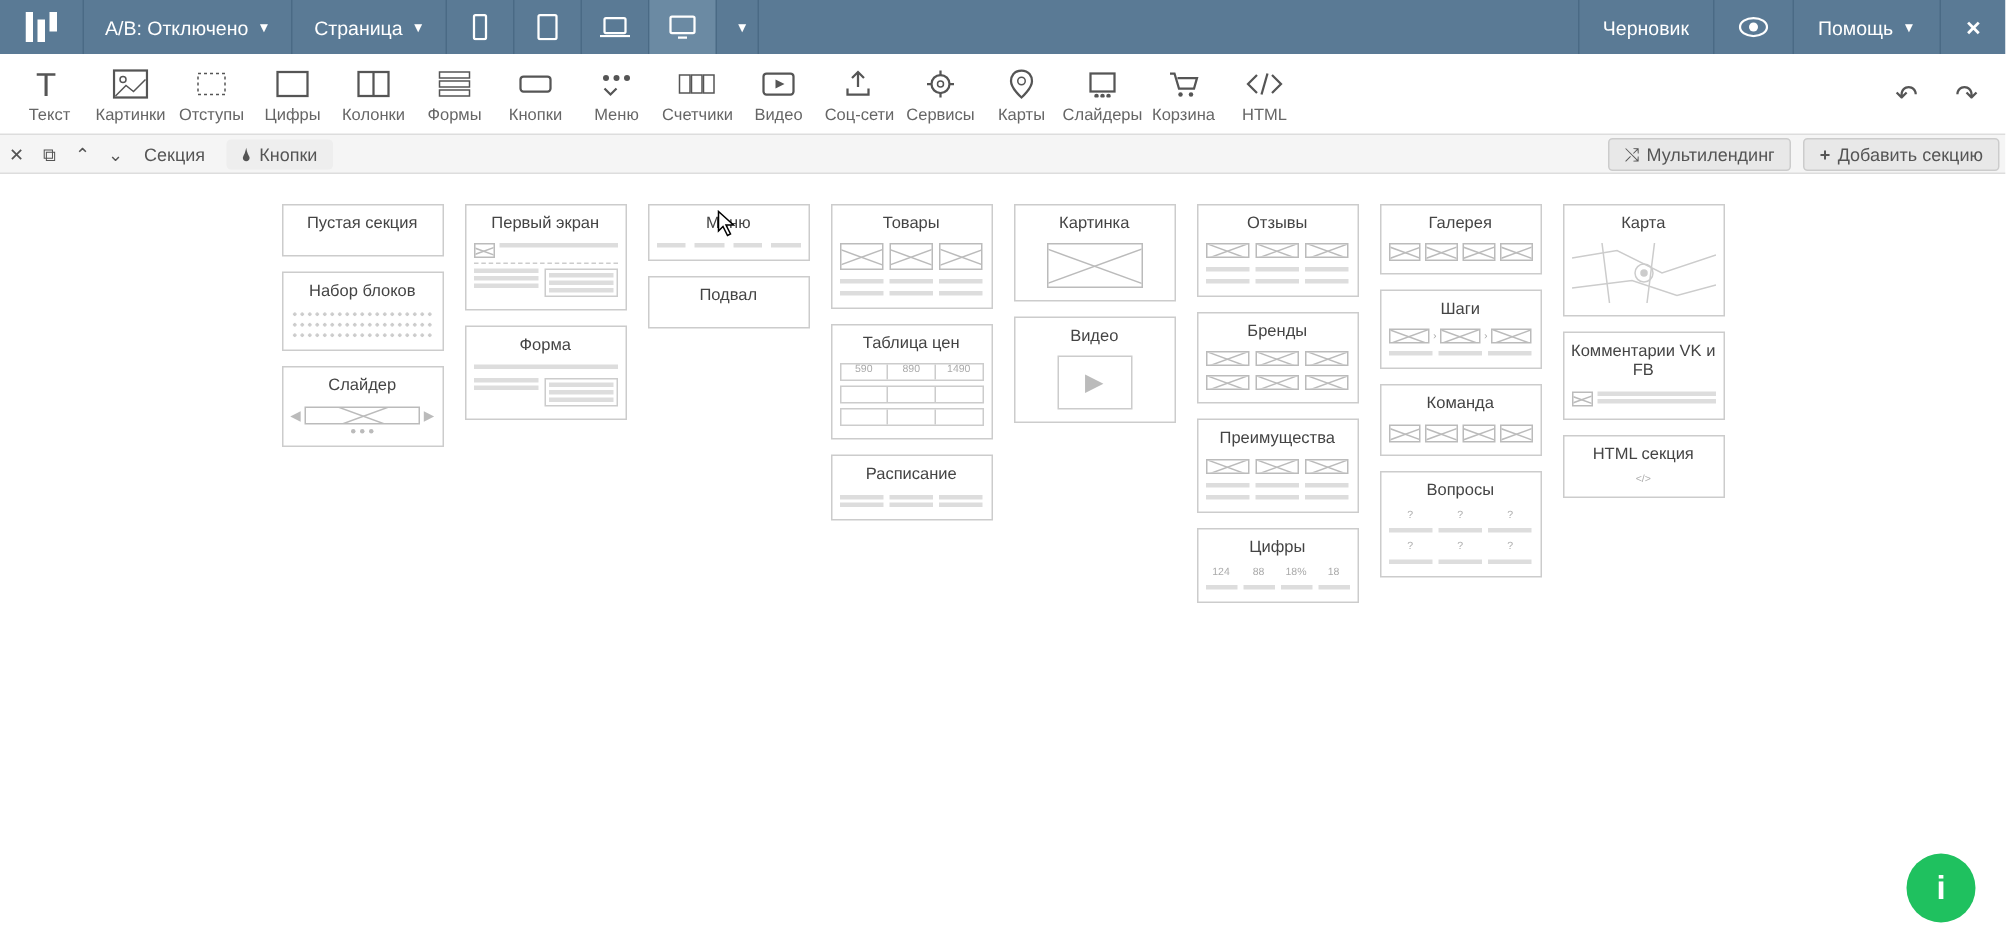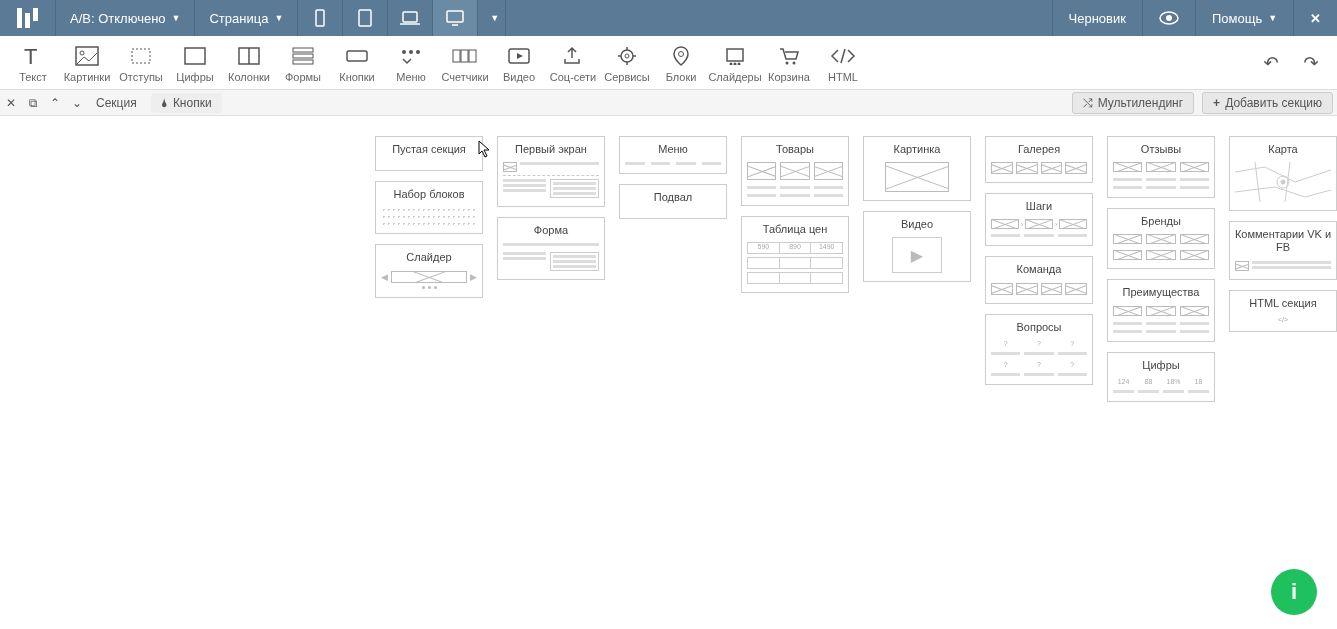--- a/index.html
+++ b/index.html
@@ -26,21 +26,21 @@
 
 
 .sectionbar { height:26px; background:#f5f5f5; border-bottom:1px solid #ddd; display:flex; align-items:center; font-size:12px; color:#555; }
 .sectionbar .sbtn { padding:0 8px; height:26px; display:flex; align-items:center; cursor:pointer; }
 .sectionbar .sicon { width:22px; justify-content:center; }
 .sectionbar .sgroup-right { margin-left:auto; display:flex; }
 .sectionbar .pillbtn { background:#e8e8e8; border:1px solid #ccc; border-radius:3px; padding:3px 10px; margin:0 4px; display:flex; align-items:center; gap:5px; cursor:pointer; }
 .sectionbar .stylebtn { background:#eee; border-radius:3px; padding:3px 10px; margin-left:6px; display:flex; align-items:center; gap:5px; cursor:pointer; }
 
 
-.gallery { padding:20px 0 0 0; display:flex; justify-content:flex-end; }
+.gallery { padding:20px 0 0 0; display:flex; justify-content:center; }
 .cols { display:flex; gap:14px; align-items:flex-start; }
 .col { display:flex; flex-direction:column; gap:10px; }
 .card { width:108px; border:1px solid #ccc; background:#fff; display:flex; flex-direction:column; align-items:center; padding:6px 4px 8px 4px; cursor:pointer; }
 .card .title { font-size:11px; color:#444; margin-bottom:6px; text-align:center; line-height:1.2; }
 .card .thumb { width:96px; display:flex; flex-direction:column; gap:3px; }
 
 
 .xbox { border:1px solid #bbb; position:relative; background:#fff; }
 .xbox::before, .xbox::after { content:''; position:absolute; background:#bbb; height:1px; width:141%; top:50%; left:-20%; }
 .xbox::before { transform:rotate(20deg); }
@@ -246,21 +246,21 @@
       </div>
       <div class="tlabel">Сервисы</div>
     </div>
   <div class="tool">
       <div class="ticon">
         <svg width="20" height="22">
           <path d="M10 2 C5 2 3 6 3 9 C3 14 10 20 10 20 C10 20 17 14 17 9 C17 6 15 2 10 2 Z" fill="none" stroke="#555" stroke-width="1.5"></path>
           <circle cx="10" cy="9" r="2.5" fill="none" stroke="#555"></circle>
         </svg>
       </div>
-      <div class="tlabel">Блоки</div>
+      <div class="tlabel">Карты</div>
     </div>
   <div class="tool">
       <div class="ticon">
         <svg width="24" height="18">
           <rect x="4" y="2" width="16" height="12" fill="none" stroke="#555" stroke-width="1.5"></rect>
           <circle cx="8" cy="17" r="1.5" fill="#555"></circle>
           <circle cx="12" cy="17" r="1.5" fill="#555"></circle>
           <circle cx="16" cy="17" r="1.5" fill="#555"></circle>
         </svg>
       </div>
@@ -455,33 +455,127 @@
               <div class="cell"></div>
               <div class="cell"></div>
             </div>
           <div class="tab">
               <div class="cell"></div>
               <div class="cell"></div>
               <div class="cell"></div>
             </div>
         </div>
       </div>
+      <div class="card">
+        <div class="title">Расписание</div>
+        <div class="thumb">
+            <div class="row3">
+              <div>
+                <div class="greyline"></div>
+                <div class="greyline" style="margin-top:2px"></div>
+              </div>
+              <div>
+                <div class="greyline"></div>
+                <div class="greyline" style="margin-top:2px"></div>
+              </div>
+              <div>
+                <div class="greyline"></div>
+                <div class="greyline" style="margin-top:2px"></div>
+              </div>
+            </div>
+          </div>
+      </div>
     </div>
 
     <div class="col">
       <div class="card">
         <div class="title">Картинка</div>
         <div class="thumb">
             <div class="xbox" style="height:30px;margin:0 16px"></div>
           </div>
       </div>
       <div class="card">
         <div class="title">Видео</div>
         <div class="thumb">
             <div class="playbox">▶</div>
+          </div>
+      </div>
+    </div>
+
+    <div class="col">
+      <div class="card">
+        <div class="title">Отзывы</div>
+        <div class="thumb">
+            <div class="row3">
+              <div class="xbox" style="height:10px"></div>
+              <div class="xbox" style="height:10px"></div>
+              <div class="xbox" style="height:10px"></div>
+            </div>
+            <div class="row3" style="margin-top:3px">
+              <div class="greyline"></div>
+              <div class="greyline"></div>
+              <div class="greyline"></div>
+            </div>
+            <div class="row3" style="margin-top:2px">
+              <div class="greyline"></div>
+              <div class="greyline"></div>
+              <div class="greyline"></div>
+            </div>
+          </div>
+      </div>
+      <div class="card">
+        <div class="title">Бренды</div>
+        <div class="thumb">
+            <div class="row3">
+              <div class="xbox" style="height:10px"></div>
+              <div class="xbox" style="height:10px"></div>
+              <div class="xbox" style="height:10px"></div>
+            </div>
+            <div class="row3" style="margin-top:3px">
+              <div class="xbox" style="height:10px"></div>
+              <div class="xbox" style="height:10px"></div>
+              <div class="xbox" style="height:10px"></div>
+            </div>
+          </div>
+      </div>
+      <div class="card">
+        <div class="title">Преимущества</div>
+        <div class="thumb">
+            <div class="row3">
+              <div class="xbox" style="height:10px"></div>
+              <div class="xbox" style="height:10px"></div>
+              <div class="xbox" style="height:10px"></div>
+            </div>
+            <div class="row3" style="margin-top:3px">
+              <div class="greyline"></div>
+              <div class="greyline"></div>
+              <div class="greyline"></div>
+            </div>
+            <div class="row3" style="margin-top:2px">
+              <div class="greyline"></div>
+              <div class="greyline"></div>
+              <div class="greyline"></div>
+            </div>
+          </div>
+      </div>
+      <div class="card">
+        <div class="title">Цифры</div>
+        <div class="thumb">
+            <div style="display:flex;gap:4px">
+              <div class="tinytxt" style="flex:1">124</div>
+              <div class="tinytxt" style="flex:1">88</div>
+              <div class="tinytxt" style="flex:1">18%</div>
+              <div class="tinytxt" style="flex:1">18</div>
+            </div>
+            <div style="display:flex;gap:4px;margin-top:2px">
+              <div class="greyline" style="flex:1"></div>
+              <div class="greyline" style="flex:1"></div>
+              <div class="greyline" style="flex:1"></div>
+              <div class="greyline" style="flex:1"></div>
+            </div>
           </div>
       </div>
     </div>
 
     <div class="col">
       <div class="card">
         <div class="title">Галерея</div>
         <div class="thumb">
             <div style="display:flex;gap:3px">
               <div class="xbox" style="flex:1;height:12px"></div>
@@ -534,95 +628,20 @@
             </div>
             <div class="row3" style="margin-top:3px">
               <div class="tinytxt">?</div>
               <div class="tinytxt">?</div>
               <div class="tinytxt">?</div>
             </div>
             <div class="row3" style="margin-top:2px">
               <div class="greyline"></div>
               <div class="greyline"></div>
               <div class="greyline"></div>
-            </div>
-          </div>
-      </div>
-    </div>
-
-    <div class="col">
-      <div class="card">
-        <div class="title">Отзывы</div>
-        <div class="thumb">
-            <div class="row3">
-              <div class="xbox" style="height:10px"></div>
-              <div class="xbox" style="height:10px"></div>
-              <div class="xbox" style="height:10px"></div>
-            </div>
-            <div class="row3" style="margin-top:3px">
-              <div class="greyline"></div>
-              <div class="greyline"></div>
-              <div class="greyline"></div>
-            </div>
-            <div class="row3" style="margin-top:2px">
-              <div class="greyline"></div>
-              <div class="greyline"></div>
-              <div class="greyline"></div>
-            </div>
-          </div>
-      </div>
-      <div class="card">
-        <div class="title">Бренды</div>
-        <div class="thumb">
-            <div class="row3">
-              <div class="xbox" style="height:10px"></div>
-              <div class="xbox" style="height:10px"></div>
-              <div class="xbox" style="height:10px"></div>
-            </div>
-            <div class="row3" style="margin-top:3px">
-              <div class="xbox" style="height:10px"></div>
-              <div class="xbox" style="height:10px"></div>
-              <div class="xbox" style="height:10px"></div>
-            </div>
-          </div>
-      </div>
-      <div class="card">
-        <div class="title">Преимущества</div>
-        <div class="thumb">
-            <div class="row3">
-              <div class="xbox" style="height:10px"></div>
-              <div class="xbox" style="height:10px"></div>
-              <div class="xbox" style="height:10px"></div>
-            </div>
-            <div class="row3" style="margin-top:3px">
-              <div class="greyline"></div>
-              <div class="greyline"></div>
-              <div class="greyline"></div>
-            </div>
-            <div class="row3" style="margin-top:2px">
-              <div class="greyline"></div>
-              <div class="greyline"></div>
-              <div class="greyline"></div>
-            </div>
-          </div>
-      </div>
-      <div class="card">
-        <div class="title">Цифры</div>
-        <div class="thumb">
-            <div style="display:flex;gap:4px">
-              <div class="tinytxt" style="flex:1">124</div>
-              <div class="tinytxt" style="flex:1">88</div>
-              <div class="tinytxt" style="flex:1">18%</div>
-              <div class="tinytxt" style="flex:1">18</div>
-            </div>
-            <div style="display:flex;gap:4px;margin-top:2px">
-              <div class="greyline" style="flex:1"></div>
-              <div class="greyline" style="flex:1"></div>
-              <div class="greyline" style="flex:1"></div>
-              <div class="greyline" style="flex:1"></div>
             </div>
           </div>
       </div>
     </div>
 
     <div class="col">
       <div class="card">
         <div class="title">Карта</div>
         <div class="thumb">
             <svg width="96" height="40">

